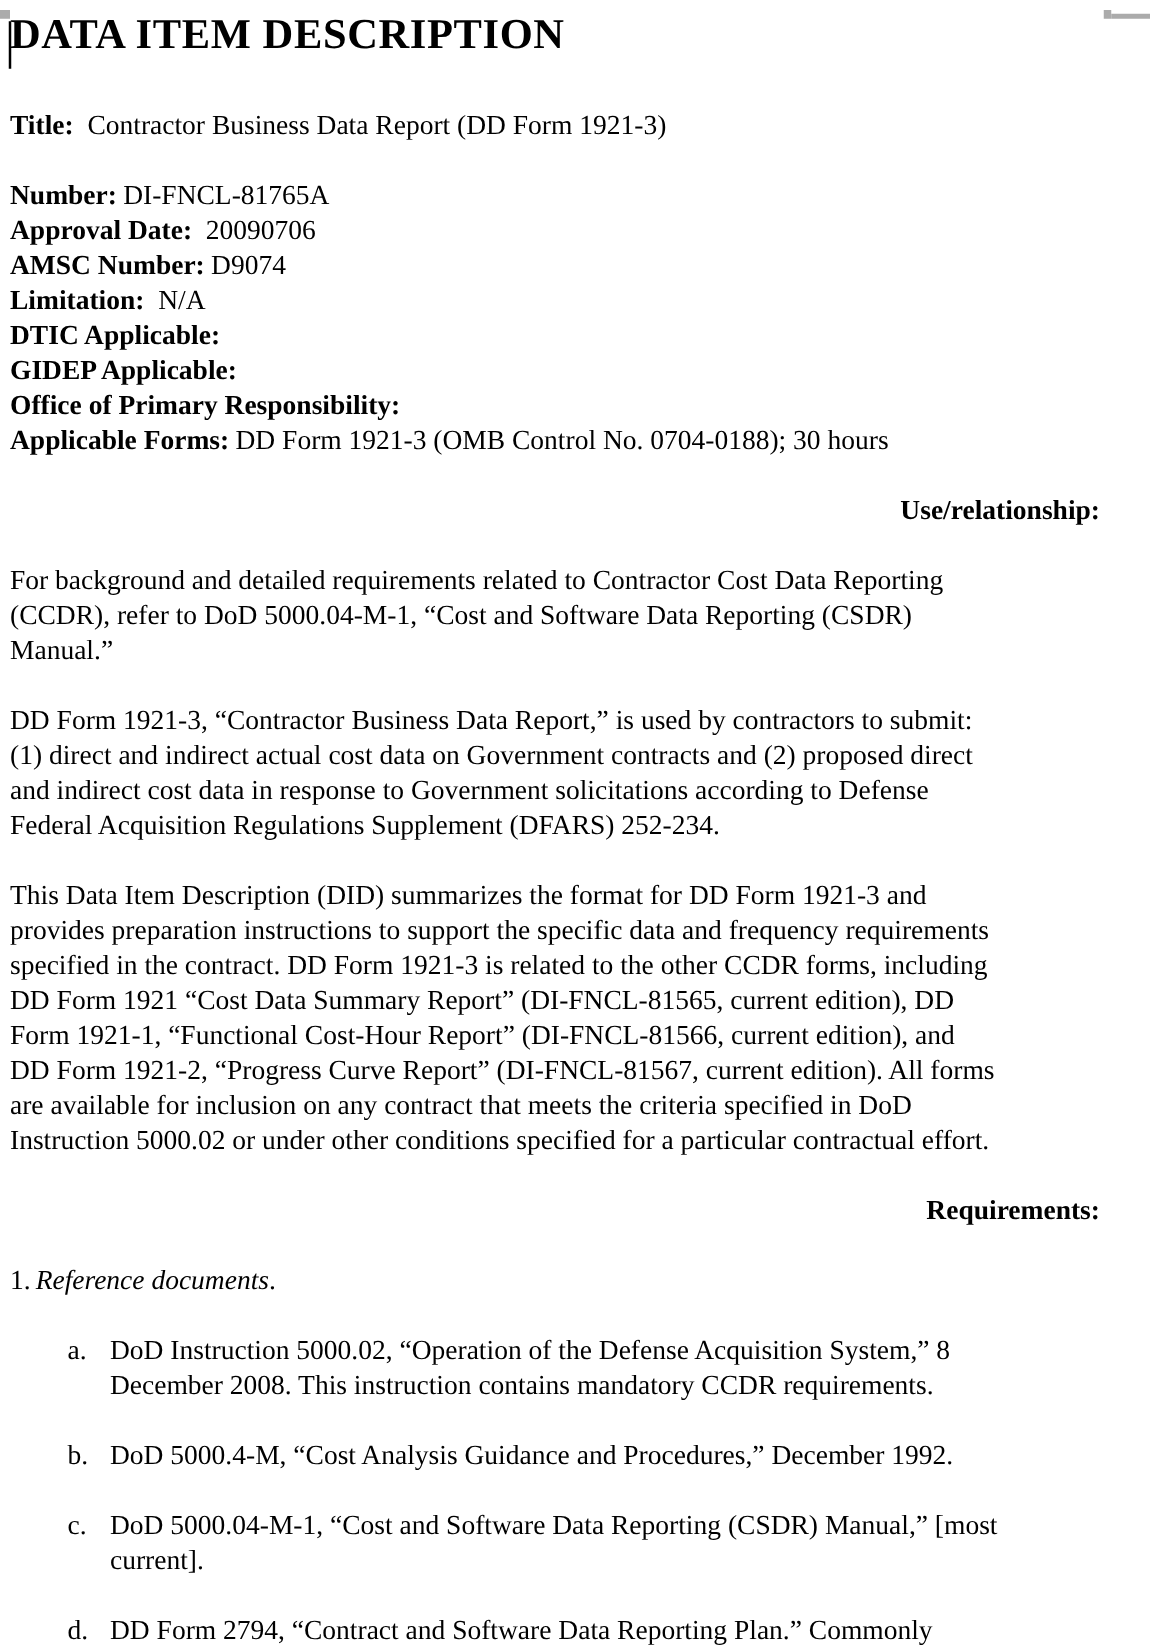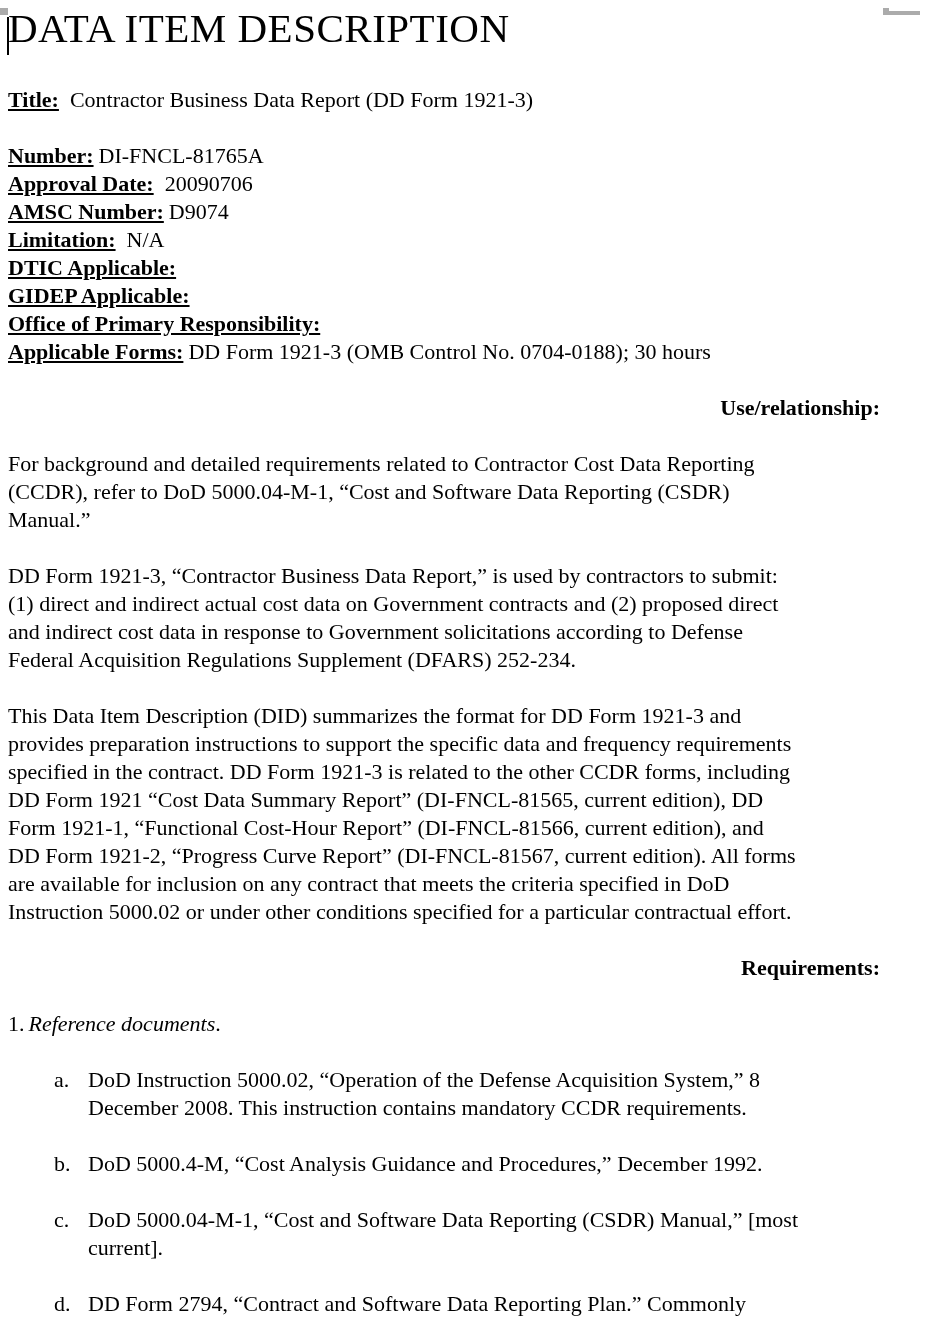--- a/index.html
+++ b/index.html
@@ -21,38 +21,38 @@
   }
   
   .frag { position: absolute; background: #ababab; }
   .frag-tl      { left: 0;     top: 0; width: 8px;  height: 7px; }
   .frag-tr-stub { left: 883px; top: 0; width: 6px;  height: 7px; }
   .frag-tr-bar  { left: 889px; top: 3px; width: 31px; height: 4px; }
   
   .caret { position: absolute; left: 7px; top: 9px; width: 2px; height: 38px; background: #000000; }
 
   h1.doc-header {
-    font-size: 41px;
+    font-size: 34px;
     line-height: 40px;
-    font-weight: normal;
+    font-weight: bold;
     margin-top: 8px;
     letter-spacing: 0.5px;
   }
   .line, .para, .heading, .mrow, .ref-line, .li {
     font-size: 22px;
     line-height: 28px;
   }
   .title-line { margin-top: 38px; }
   .meta-block { margin-top: 28px; }
   .heading { margin-top: 28px; font-weight: bold; text-align: right; }
   .para { margin-top: 28px; white-space: pre-wrap; }
   .ref-line { margin-top: 28px; }
   .mrow { display: flex; flex-direction: column; }
   .mcell-l { width: 512px; flex-shrink: 0; }
-  b.lbl { font-weight: bold; text-decoration: underline; }
+  b.lbl { font-weight: bold; }
   .v1 { margin-left: 5px; }   
   .v2 { margin-left: 11px; text-align: center; }  
   .ital { font-style: italic; margin-left: 4px; }
   .li { display: flex; margin-top: 28px; }
   .li-marker { margin-left: 46px; width: 34px; flex-shrink: 0; }
   .li-text { flex: 1; white-space: pre-wrap; }
 </style>
 </head>
 <body>
 

